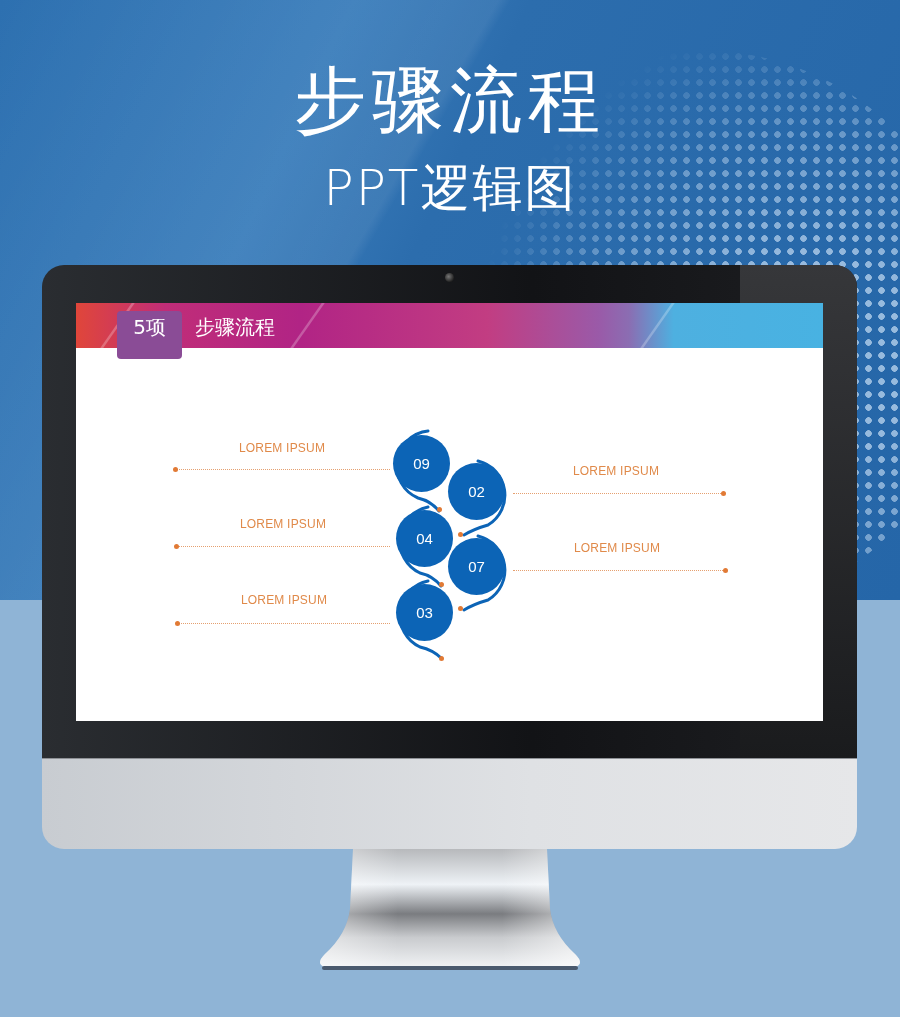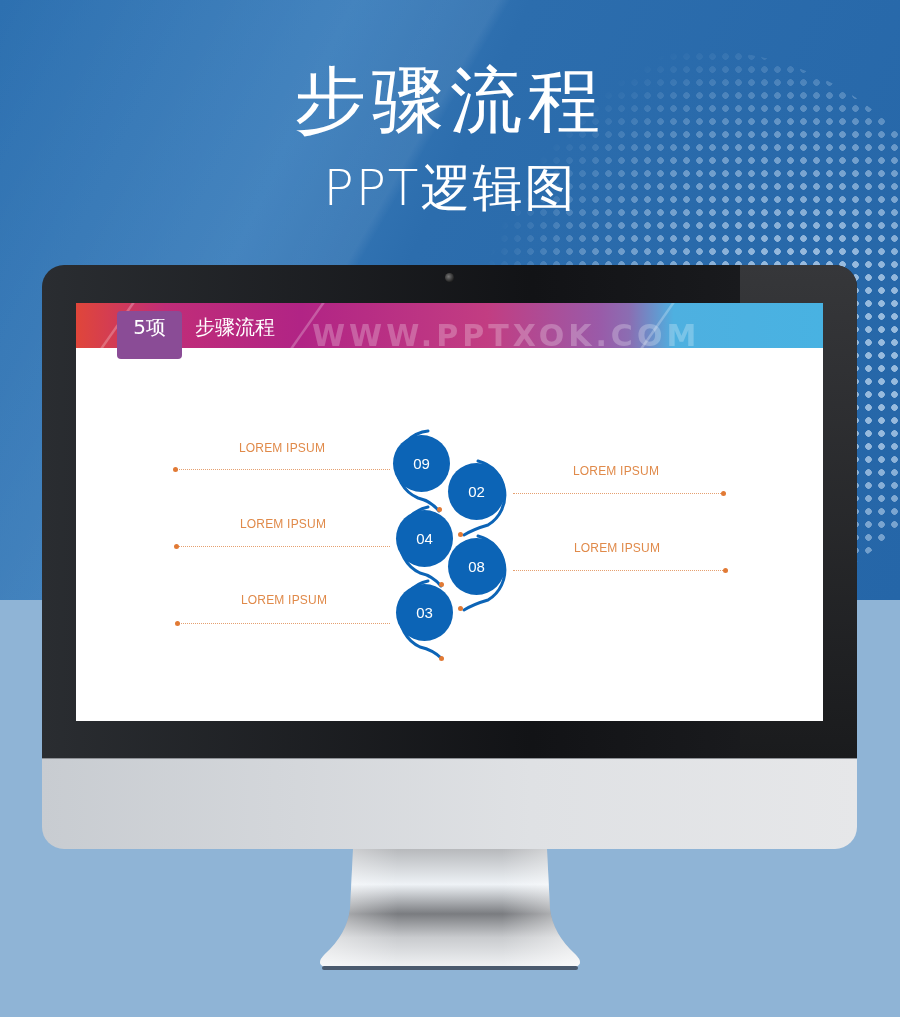--- a/index.html
+++ b/index.html
@@ -77,21 +77,20 @@
   <path d="M43 0 L237 0 L240 60 Q243 85 265 105 Q275 115 265 118 L15 118 Q5 115 15 105 Q37 85 40 60 Z" fill="url(#sg)"></path>
   <path d="M43 0 L237 0 L240 60 Q243 85 265 105 Q275 115 265 118 L15 118 Q5 115 15 105 Q37 85 40 60 Z" fill="url(#sgh)"></path>
   <rect x="12" y="117" width="256" height="4" rx="2" fill="#4a5a6e"></rect>
 </svg>
 
 <div class="screen">
   <div class="slide-header">
     <div class="stripe" style="left:40px"></div>
     <div class="stripe" style="left:230px"></div>
     <div class="stripe" style="left:580px"></div>
-    <div class="watermark">WWW.PPTXOK.COM</div>
     <div class="badge">5项</div>
     <div class="slide-title">步骤流程</div>
   </div>
 
   <svg class="arcs" width="747" height="418">
     <g fill="none" stroke="#0c64b6" stroke-width="3" stroke-linecap="round">
       <path d="M352 128 A35 35 0 0 0 342 195 Q355 198 363 208"></path>
       <path d="M402 158 A35 35 0 0 1 412 222 Q398 226 388 232"></path>
       <path d="M352 204 A35 35 0 0 0 344 270 Q357 273 365 283"></path>
       <path d="M402 233 A35 35 0 0 1 412 297 Q398 301 388 307"></path>
@@ -116,19 +115,19 @@
   <div class="circle" style="left:372px;top:160px">02</div>
 
   <div class="label" style="left:107px;top:214px">LOREM IPSUM</div>
   <div class="dash" style="left:100px;top:243px;width:214px"></div>
   <div class="dot" style="left:98px;top:241px"></div>
   <div class="circle" style="left:320px;top:207px">04</div>
 
   <div class="label" style="left:441px;top:238px">LOREM IPSUM</div>
   <div class="dash" style="left:437px;top:267px;width:212px"></div>
   <div class="dot" style="left:647px;top:265px"></div>
-  <div class="circle" style="left:372px;top:235px">08</div>
+  <div class="circle" style="left:372px;top:235px">07</div>
 
   <div class="label" style="left:108px;top:290px">LOREM IPSUM</div>
   <div class="dash" style="left:101px;top:320px;width:213px"></div>
   <div class="dot" style="left:99px;top:318px"></div>
   <div class="circle" style="left:320px;top:281px">03</div>
 </div>
 
 </body></html>

